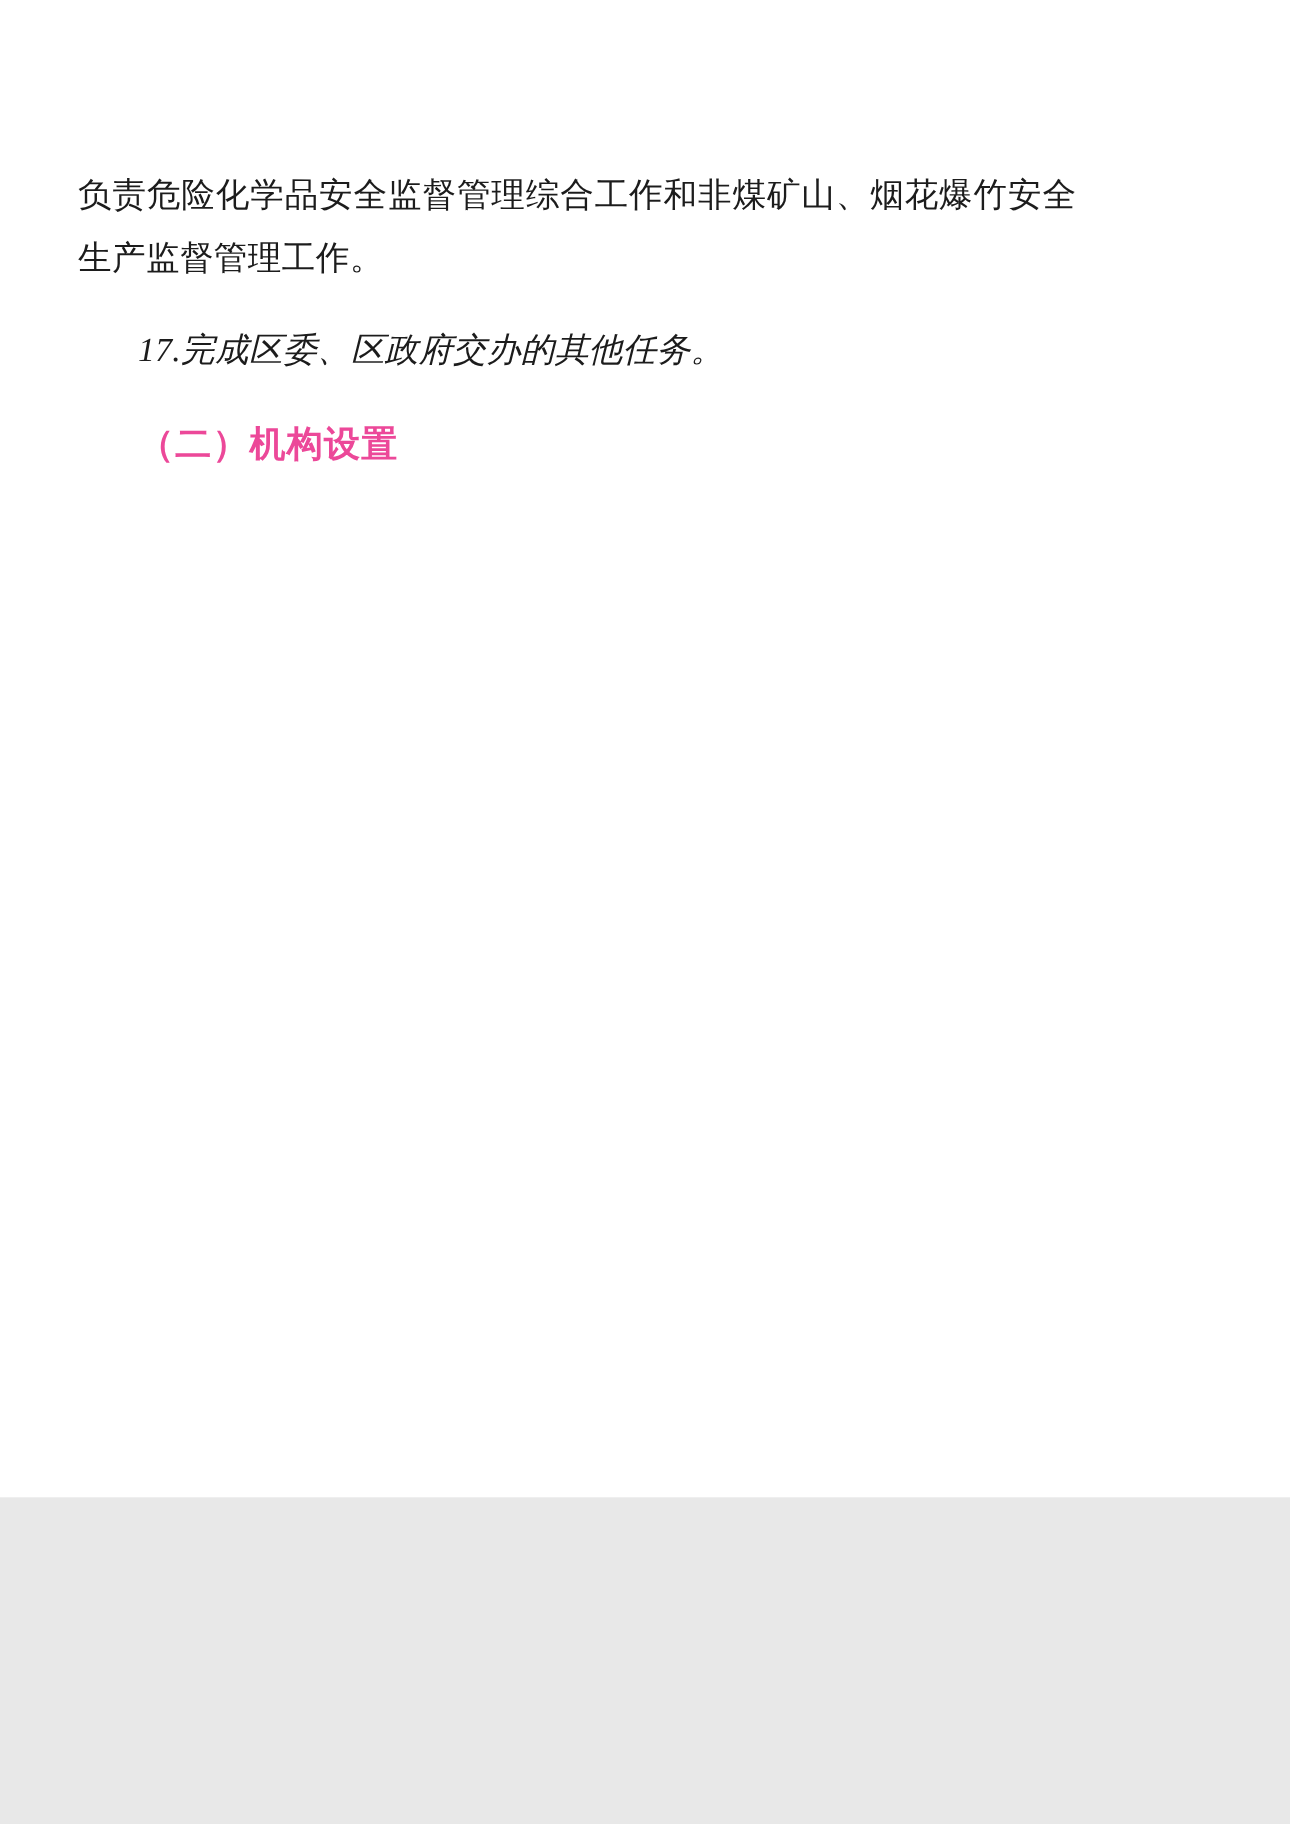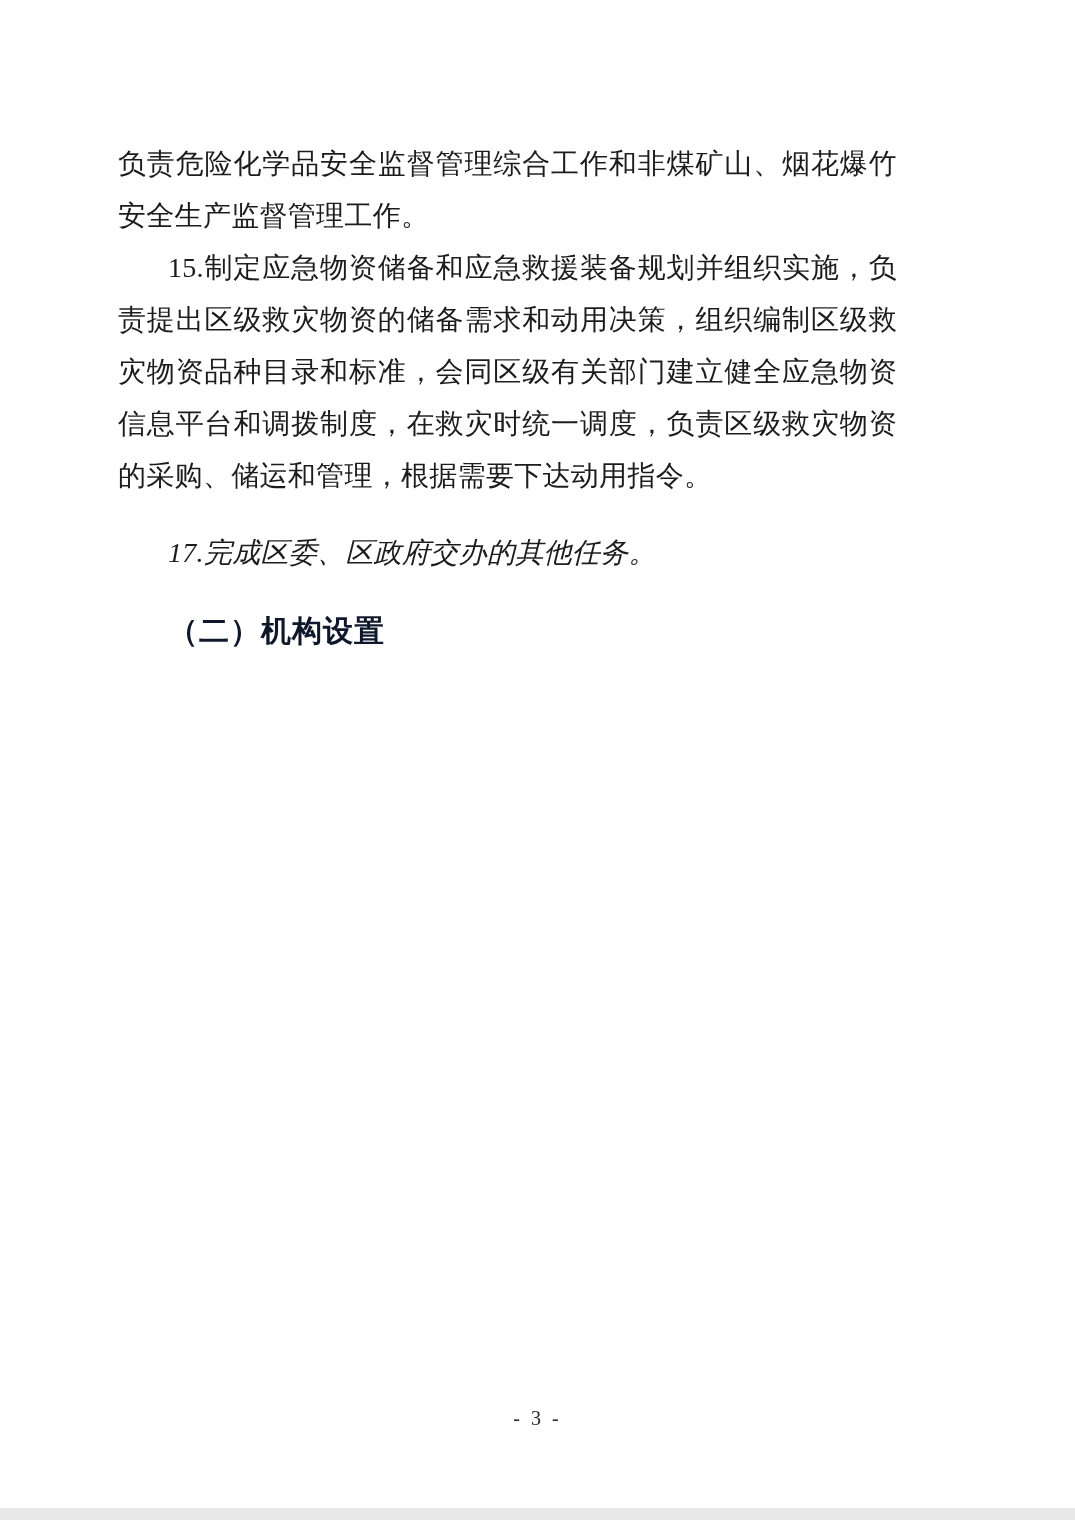--- a/index.html
+++ b/index.html
@@ -3,25 +3,25 @@
 <meta charset="utf-8">
 <style>
   html, body {
     margin: 0;
     padding: 0;
     background: #e8e8e8;
   }
   .page {
     position: relative;
     width: 1075px;
-    height: 1508px;
+    height: 1248px;
     margin: 0 auto;
     background: #ffffff;
     box-sizing: border-box;
-    padding: 138px 178px 0 118px;
+    padding: 138px 178px 0 65px;
     overflow: hidden;
     color: #1c1c1c;
     font-family: "Liberation Serif", "DejaVu Serif", serif;
   }
   .body-par {
     margin: 0;
     font-size: 28px;
     line-height: 52px;
     text-align: justify;
     letter-spacing: 0.3px;
@@ -32,21 +32,21 @@
   .space-before {
     margin-top: 25px;
     font-style: italic;
   }
   .section-heading {
     margin: 26px 0 41px 0;
     font-size: 30px;
     line-height: 52px;
     font-weight: bold;
     text-indent: 50px;
-    color: #0f172a;
+    color: #ec4899;
     letter-spacing: 1px;
   }
   .page-number {
     position: absolute;
     top: 1406px;
     left: 0;
     width: 1075px;
     text-align: center;
     font-size: 20px;
     line-height: 24px;
@@ -56,21 +56,20 @@
 </style>
 </head>
 <body>
 
 <div class="page">
 
   <p class="body-par">负责危险化学品安全监督管理综合工作和非煤矿山、烟花爆竹安全生产监督管理工作。</p>
 
 
 
-  <p class="body-par indent">15.制定应急物资储备和应急救援装备规划并组织实施，负责提出区级救灾物资的储备需求和动用决策，组织编制区级救灾物资品种目录和标准，会同区级有关部门建立健全应急物资信息平台和调拨制度，在救灾时统一调度，负责区级救灾物资的采购、储运和管理，根据需要下达动用指令。</p>
 
 
   <p class="body-par indent space-before">17.完成区委、区政府交办的其他任务。</p>
 
   <h3 class="section-heading">（二）机构设置</h3>
 
 
   <div class="page-number">- 3 -</div>
 
 </div>

